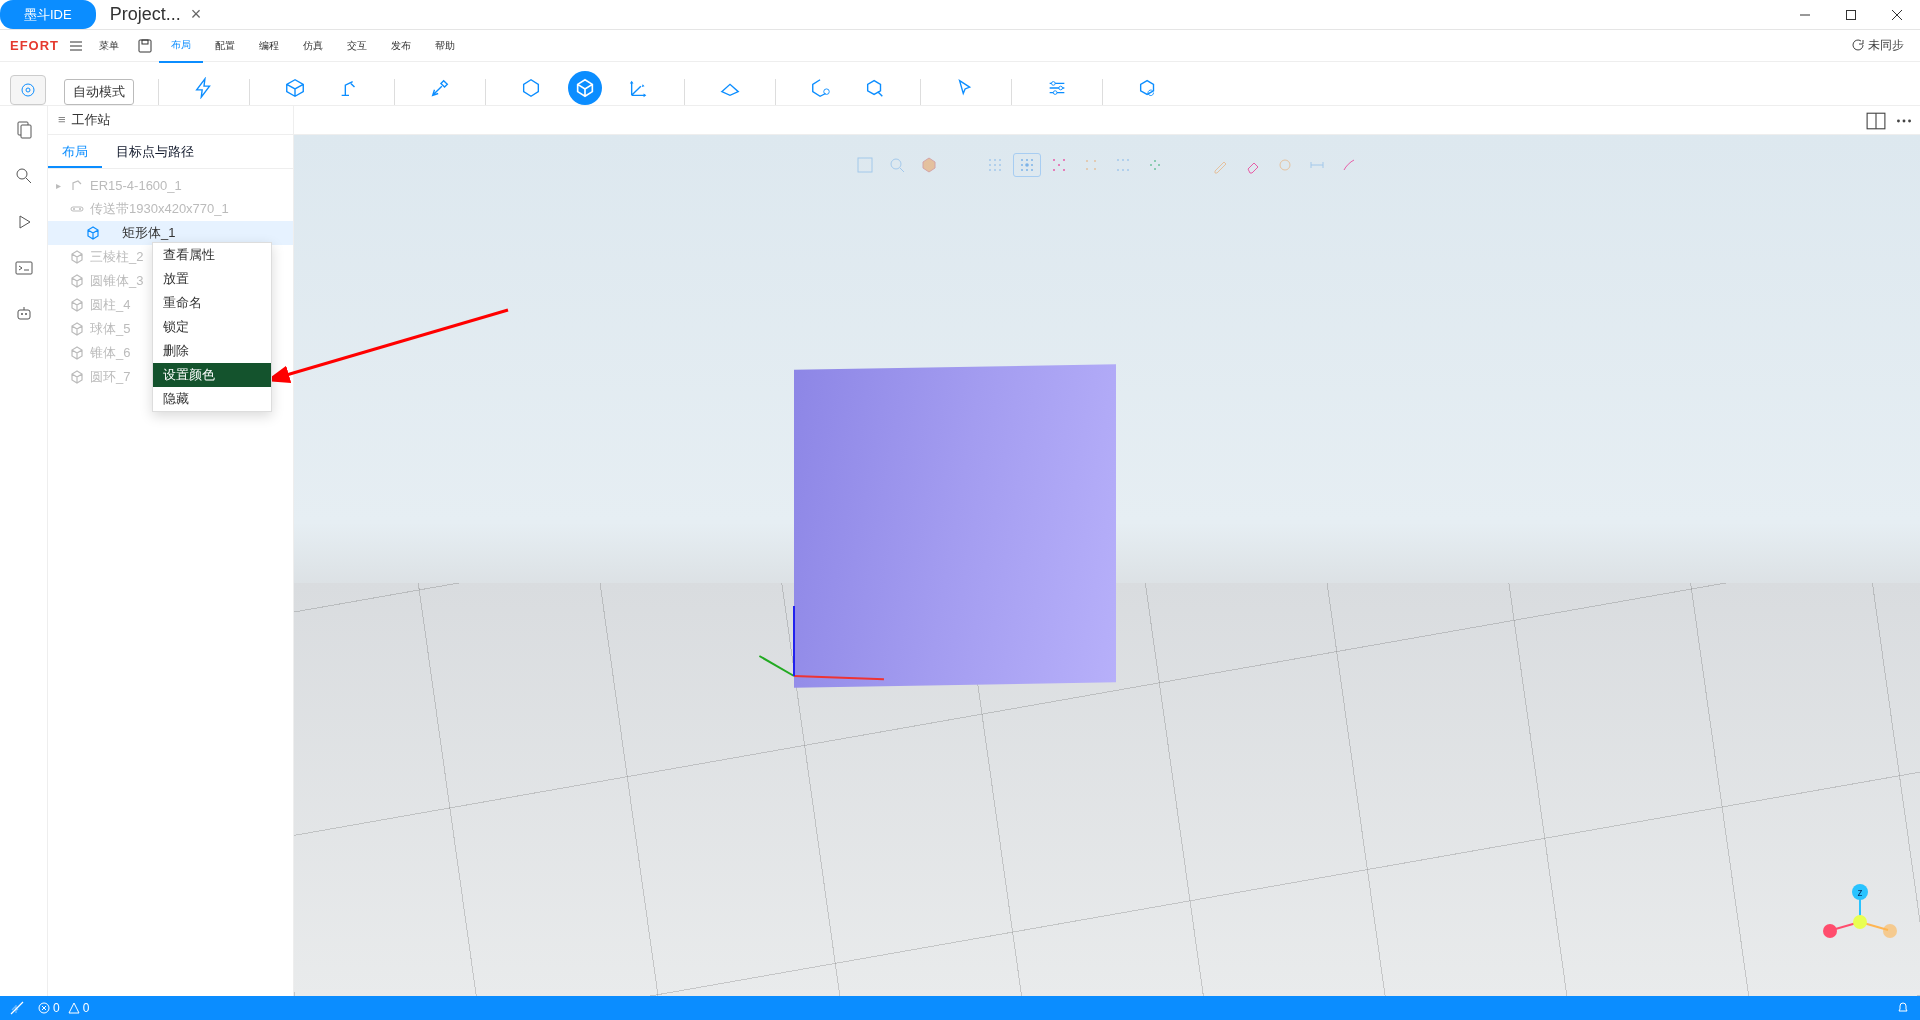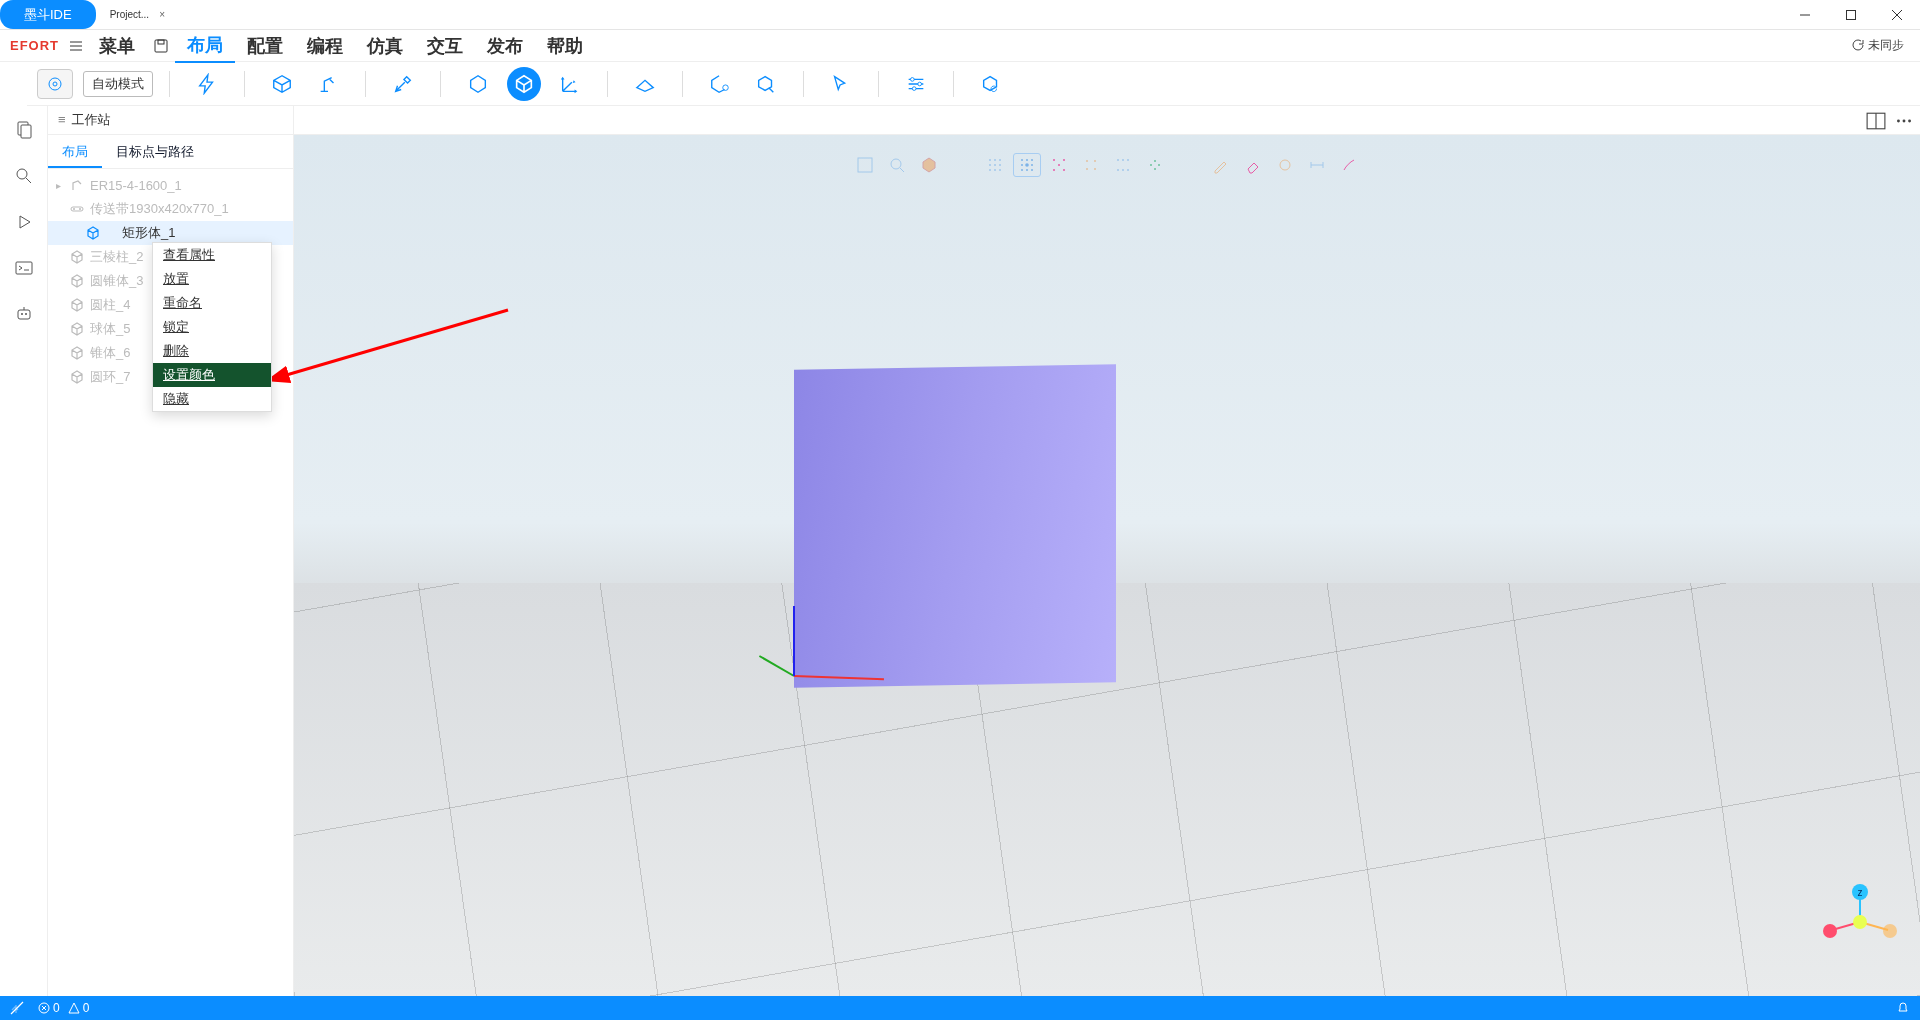--- a/index.html
+++ b/index.html
@@ -1,37 +1,37 @@
 <!DOCTYPE html>
 <html><head>
 <meta charset="utf-8">
 <style>
   * { box-sizing: border-box; margin: 0; padding: 0; font-family: "Microsoft YaHei", sans-serif; }
   html, body { width: 100%; height: 100%; overflow: hidden; background: #fff; }
 
   
   .titlebar { display: flex; align-items: stretch; height: 30px; background: #fff; border-bottom: 1px solid #e5e5e5; }
   .titlebar .app-tab { background: #0b8dff; color: #fff; padding: 0 24px; display: flex; align-items: center; font-size: 13px; border-radius: 13px; }
-  .titlebar .file-tab { padding: 0 14px; display: flex; align-items: center; font-size: 10px; color: #333; }
+  .titlebar .file-tab { padding: 0 14px; display: flex; align-items: center; font-size: 18px; color: #333; }
   .titlebar .file-tab .close { margin-left: 10px; color: #666; cursor: pointer; }
   .titlebar .spacer { flex: 1; }
   .titlebar .win-btn { width: 46px; display: flex; align-items: center; justify-content: center; color: #333; cursor: pointer; }
   .titlebar .win-btn svg { width: 12px; height: 12px; }
 
   
   .menubar { display: flex; align-items: center; height: 32px; padding: 0 6px; border-bottom: 1px solid #eee; }
   .menubar .brand { color: #e53a2f; font-weight: bold; font-size: 13px; margin: 0 10px 0 4px; letter-spacing: 1px; }
   .menubar .hamburger { margin-right: 4px; color: #333; display:flex; align-items:center; }
-  .menubar .menu-item { padding: 0 12px; font-size: 18px; color: #333; line-height: 32px; cursor: pointer; font-weight: bold; }
+  .menubar .menu-item { padding: 0 12px; font-size: 10px; color: #333; line-height: 32px; cursor: pointer; }
   .menubar .menu-item.active { color: #0b8dff; border-bottom: 2px solid #0b8dff; }
   .menubar .save-icon { margin: 0 6px; color: #333; display:flex; align-items:center;}
   .menubar .sync { margin-left: auto; margin-right: 10px; font-size: 12px; color: #444; display:flex; align-items:center; gap:4px;}
 
   
-  .toolbar { display: flex; align-items: center; height: 44px; padding: 0 10px; border-bottom: 1px solid #eee; gap: 4px; margin-left: 27px; }
+  .toolbar { display: flex; align-items: flex-end; height: 44px; padding: 0 10px; border-bottom: 1px solid #eee; gap: 12px; }
   .toolbar .gear-badge { width: 36px; height: 30px; border:1px solid #ccc; border-radius:4px; display:flex; align-items:center; justify-content:center; color:#0b8dff; background:#f5f5f5; margin-right:6px;}
   .toolbar .mode-select { border:1px solid #bbb; border-radius:3px; height:26px; padding:0 8px; font-size:13px; color:#333; display:flex; align-items:center;}
   .toolbar .sep { width:1px; height:26px; background:#ddd; margin:0 12px;}
   .toolbar .tbtn { width: 42px; height: 34px; display:flex; align-items:center; justify-content:center; color:#0b8dff; cursor:pointer; border-radius:4px;}
   .toolbar .tbtn.filled { background:#0b8dff; color:#fff; border-radius:50%; width:34px; height:34px; margin:0 4px;}
   .toolbar .tbtn svg { width:22px; height:22px; }
 
   
   .main { display:flex; height: calc(100% - 30px - 32px - 44px - 24px); }
 
@@ -63,21 +63,21 @@
   .vt-strip .vbtn.sel { opacity:1; border:1px solid #a7cdf2; border-radius:3px;}
   .vt-strip .vbtn svg{width:18px;height:18px;}
   .vt-strip .vdiv{width:10px;}
 
   
   .right-header-icons{ position:absolute; top:0; right:6px; height:30px; display:flex; align-items:center; gap:8px; color:#444;}
   .right-header-icons .hicon{width:20px;height:20px;display:flex;align-items:center;justify-content:center;cursor:pointer;}
 
   
   .ctxmenu{ position:absolute; left:152px; top:242px; width:120px; background:#fff; border:1px solid #ddd; box-shadow:0 4px 12px rgba(0,0,0,.15); font-size:13px; z-index:50;}
-  .ctxmenu .mi{ height:24px; line-height:24px; padding:0 10px; color:#333; cursor:pointer;text-decoration:underline;}
+  .ctxmenu .mi{ height:24px; line-height:24px; padding:0 10px; color:#333; cursor:pointer;}
   .ctxmenu .mi.hl{ background:#14532d; color:#fff;}
 
   
   .arrow{ position:absolute; z-index:40;}
 
   
   .ground{ position:absolute; left:0; right:0; top:52%; bottom:0;
     background:
       repeating-linear-gradient( 82deg, rgba(90,90,90,.25) 0 1px, transparent 1px 180px),
       repeating-linear-gradient(-10deg, rgba(90,90,90,.25) 0 1px, transparent 1px 220px),

